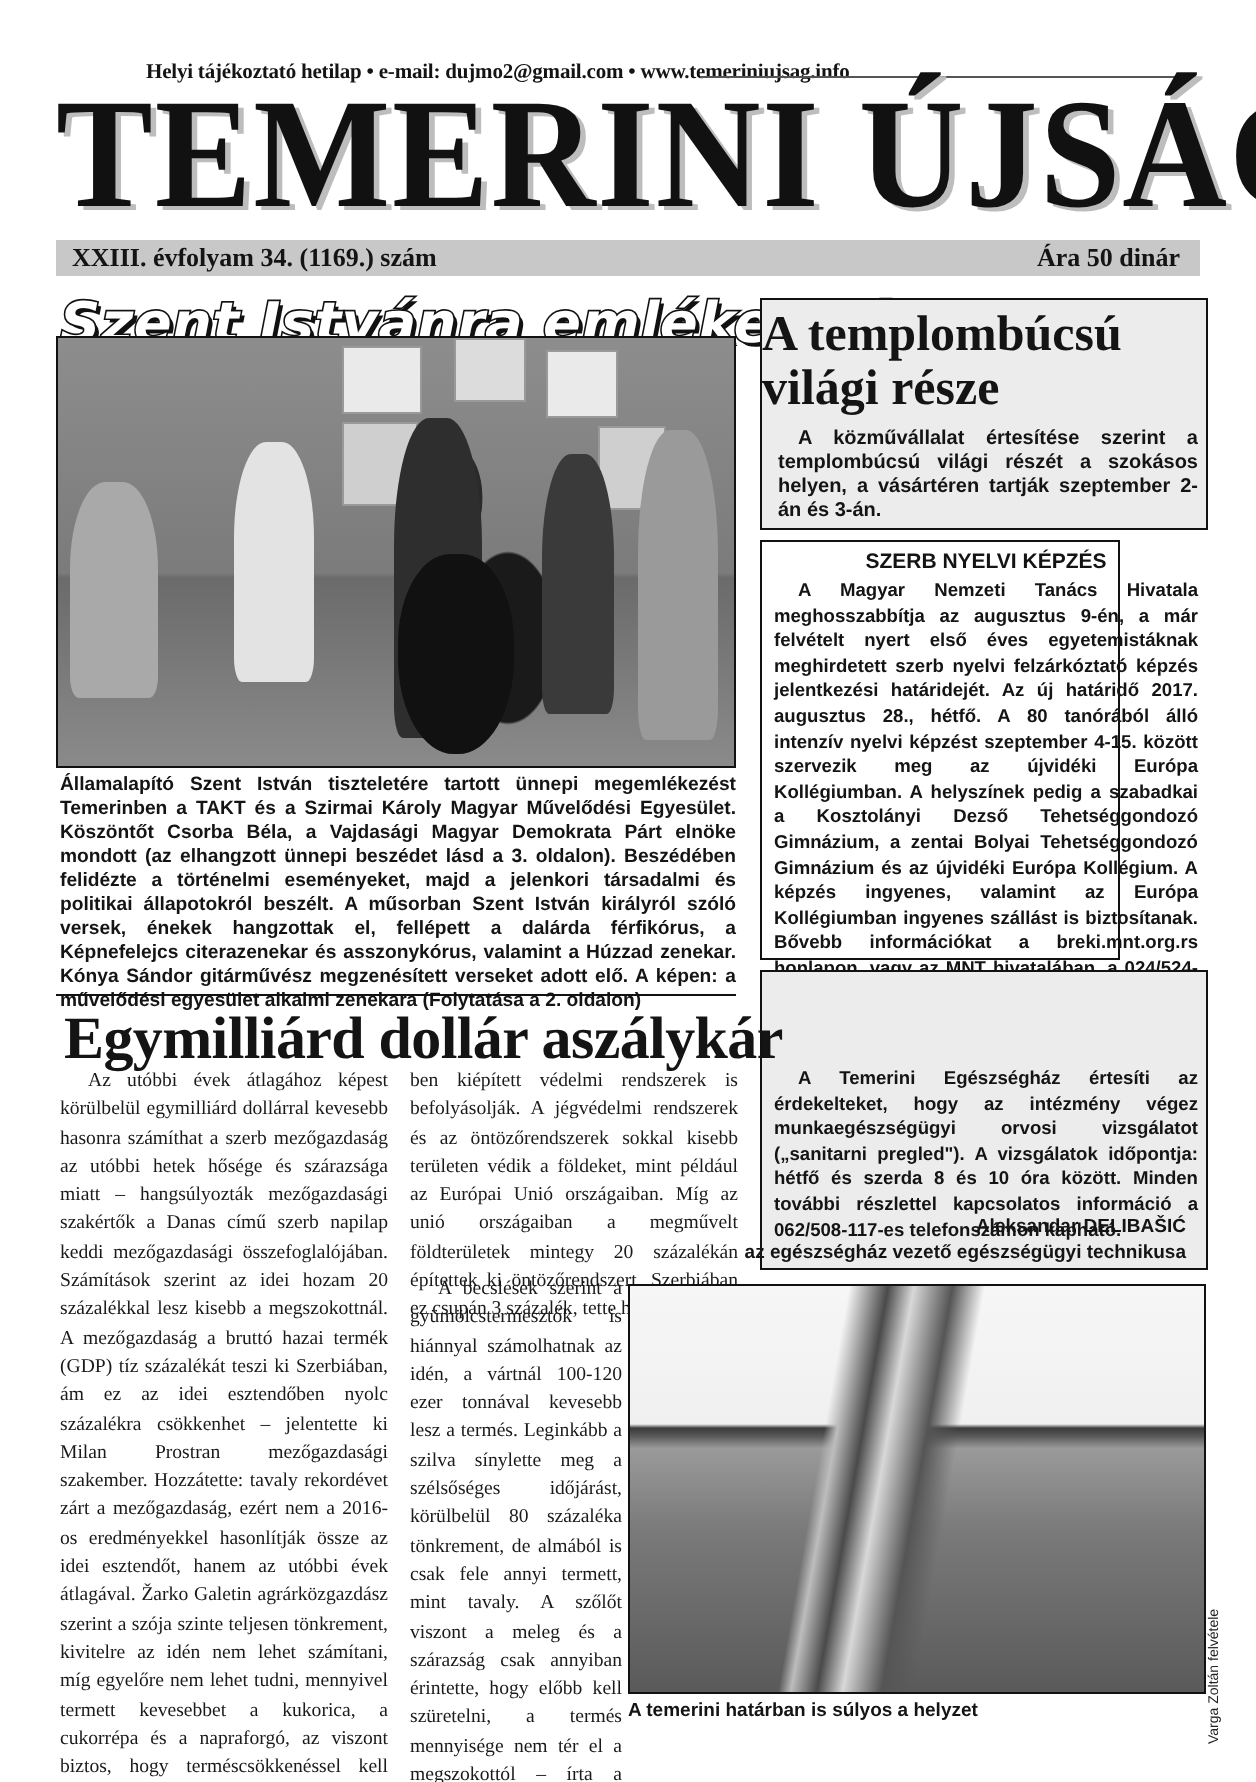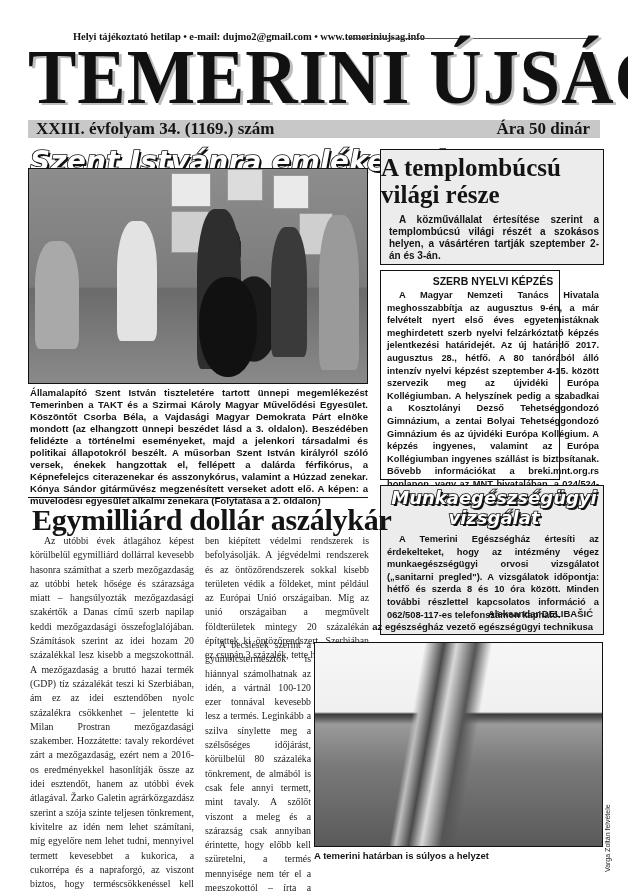--- a/index.html
+++ b/index.html
@@ -3,21 +3,21 @@
 <meta charset="utf-8">
 <style>
   html, body { margin: 0; padding: 0; background: #ffffff; }
   body { width: 628px; height: 891px; position: relative; overflow: hidden; color: #141414; }
   .abs { position: absolute; }
 
   
   .tagline { left: 47px; top: 31px; font-family: "Liberation Serif", serif; font-weight: bold; font-size: 10.5px; letter-spacing: -0.1px; white-space: nowrap; margin-left: 26px; }
   .tagline-rule { left: 350px; top: 38px; width: 248px; height: 1px; background: #555; }
   .mast-title { left: 28px; top: 38px; width: 580px; height: 80px; font-family: "Liberation Serif", serif; font-weight: bold; font-size: 78px; line-height: 78px; letter-spacing: 1px; white-space: nowrap; transform: scaleX(0.93); transform-origin: left top; text-shadow: 3px 2px 0 #bdbdbd; color: #111; }
-  .infobar { left: 28px; top: 120px; width: 572px; height: 18px; background: #c8c8c8; font-family: "Liberation Serif", serif; font-weight: bold; font-size: 17px; line-height: 18px; }
+  .infobar { left: 28px; top: 120px; width: 572px; height: 18px; background: #c8c8c8; font-family: "Liberation Serif", serif; font-weight: bold; font-size: 13px; line-height: 18px; }
   .infobar span { position: absolute; top: 0; white-space: nowrap; }
 
   
   .stroke-title { font-family: "DejaVu Sans", sans-serif; font-weight: bold; font-style: italic; color: #ffffff; -webkit-text-stroke: 1.6px #111; paint-order: stroke fill; text-shadow: 2px 2px 0 #111; white-space: nowrap; }
   .lead-title { left: 30px; top: 145px; font-size: 28px; letter-spacing: 0.2px; }
   .photo { background: #666; overflow: hidden; border: 1px solid #111; }
   .lead-photo { left: 28px; top: 168px; width: 338px; height: 214px;
     background:
       radial-gradient(ellipse 40px 70px at 225px 150px, #1a1a1a 60%, transparent 62%),
       radial-gradient(ellipse 20px 40px at 200px 80px, #2a2a2a 60%, transparent 62%),
@@ -94,21 +94,20 @@
   <div class="abs box1-title">A templombúcsú világi része</div>
   <div class="abs box1-body">A közművállalat értesítése szerint a templombúcsú világi részét a szokásos helyen, a vásártéren tartják szeptember 2-án és 3-án.</div>
 </div>
 
 <div class="abs box box-white box2">
   <div class="abs box2-title">SZERB NYELVI KÉPZÉS</div>
   <div class="abs box2-body">A Magyar Nemzeti Tanács Hivatala meghosszabbítja az augusztus 9-én, a már felvételt nyert első éves egyetemistáknak meghirdetett szerb nyelvi felzárkóztató képzés jelentkezési határidejét. Az új határidő 2017. augusztus 28., hétfő. A 80 tanórából álló intenzív nyelvi képzést szeptember 4-15. között szervezik meg az újvidéki Európa Kollégiumban. A helyszínek pedig a szabadkai a Kosztolányi Dezső Tehetséggondozó Gimnázium, a zentai Bolyai Tehetséggondozó Gimnázium és az újvidéki Európa Kollégium. A képzés ingyenes, valamint az Európa Kollégiumban ingyenes szállást is biztosítanak. Bővebb információkat a breki.mnt.org.rs honlapon, vagy az MNT hivatalában, a 024/524-534-es számon vagy az oktatas@mnt.org.rs e-mail címen kaphatnak.</div>
 </div>
 
 <div class="abs box box3">
-  <div class="abs stroke-title box3-title" style="white-space:normal;">Munkaegészségügyi vizsgálat</div>
   <div class="abs box3-body">A Temerini Egészségház értesíti az érdekelteket, hogy az intézmény végez munkaegészségügyi orvosi vizsgálatot („sanitarni pregled"). A vizsgálatok időpontja: hétfő és szerda 8 és 10 óra között. Minden további részlettel kapcsolatos információ a 062/508-117-es telefonszámon kapható.</div>
   <div class="abs box3-sig">
     <div>Aleksandar DELIBAŠIĆ</div>
     <div>az egészségház vezető egészségügyi technikusa</div>
   </div>
 </div>
 
 <div class="abs art-title">Egymilliárd dollár aszálykár</div>
 <div class="abs col col1 indent">Az utóbbi évek átlagához képest körülbelül egymilliárd dollárral kevesebb hasonra számíthat a szerb mezőgazdaság az utóbbi hetek hősége és szárazsága miatt – hangsúlyozták mezőgazdasági szakértők a Danas című szerb napilap keddi mezőgazdasági összefoglalójában. Számítások szerint az idei hozam 20 százalékkal lesz kisebb a megszokottnál. A mezőgazdaság a bruttó hazai termék (GDP) tíz százalékát teszi ki Szerbiában, ám ez az idei esztendőben nyolc százalékra csökkenhet – jelentette ki Milan Prostran mezőgazdasági szakember. Hozzátette: tavaly rekordévet zárt a mezőgazdaság, ezért nem a 2016-os eredményekkel hasonlítják össze az idei esztendőt, hanem az utóbbi évek átlagával. Žarko Galetin agrárközgazdász szerint a szója szinte teljesen tönkrement, kivitelre az idén nem lehet számítani, míg egyelőre nem lehet tudni, mennyivel termett kevesebbet a kukorica, a cukorrépa és a napraforgó, az viszont biztos, hogy terméscsökkenéssel kell számolni. A szakember szerint a szerb mezőgazdaságot a nem megfelelő mérték-</div>
 <div class="abs col col2-top">ben kiépített védelmi rendszerek is befolyásolják. A jégvédelmi rendszerek és az öntözőrendszerek sokkal kisebb területen védik a földeket, mint például az Európai Unió országaiban. Míg az unió országaiban a megművelt földterületek mintegy 20 százalékán építettek ki öntözőrendszert, Szerbiában ez csupán 3 százalék, tette hozzá.</div>

